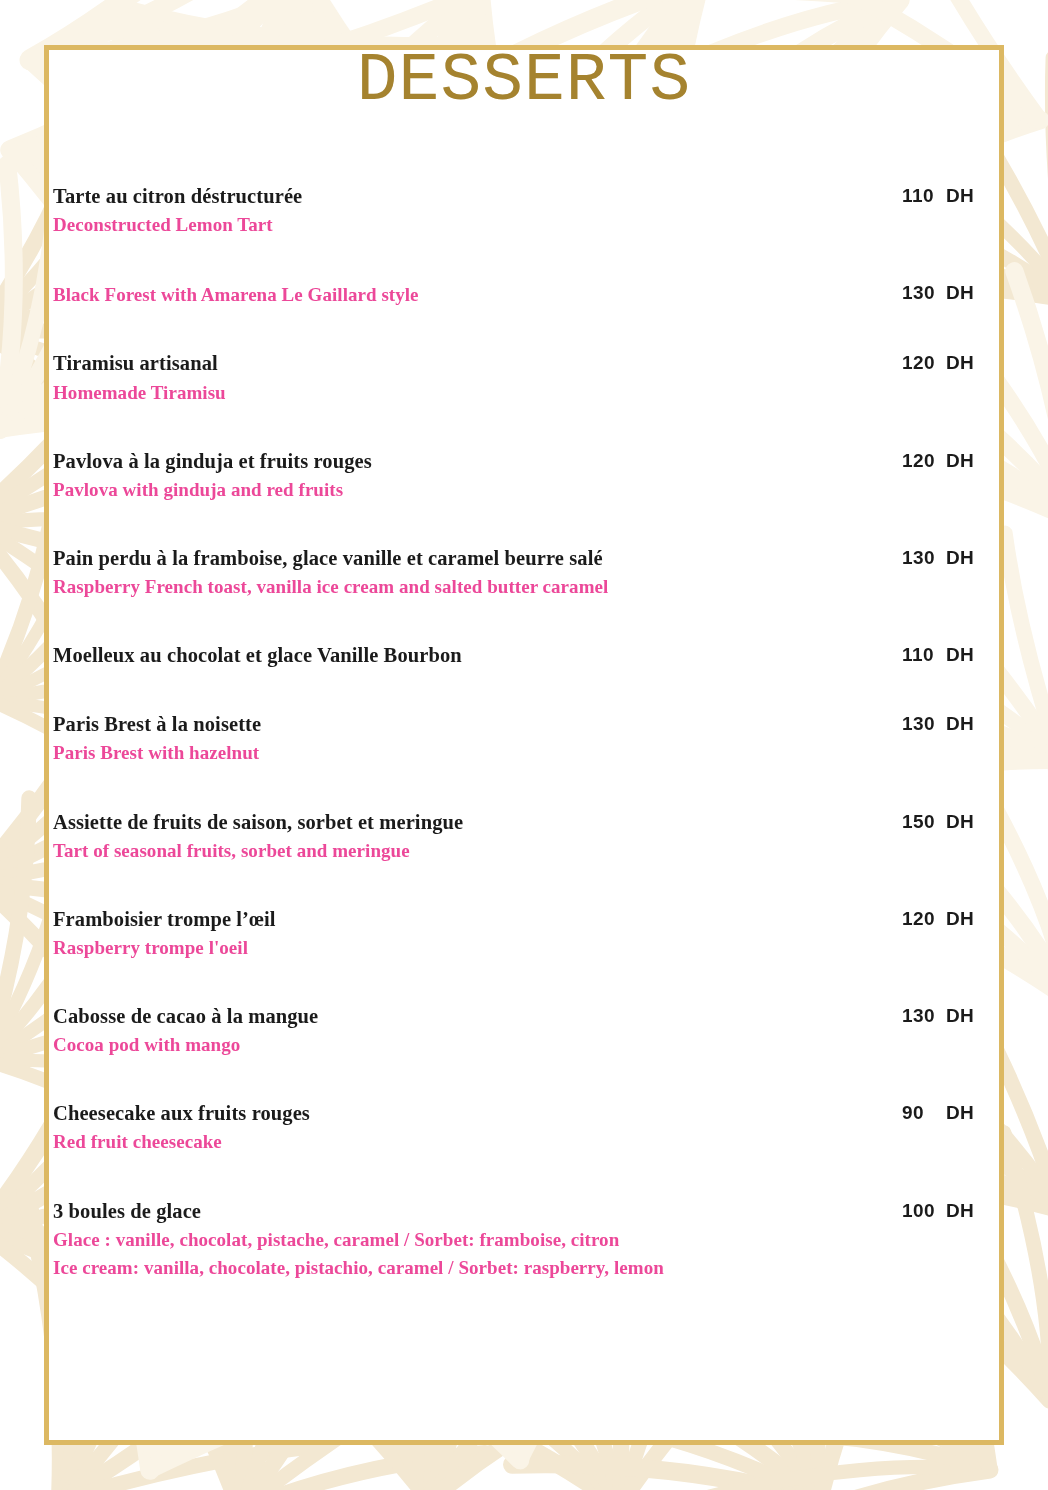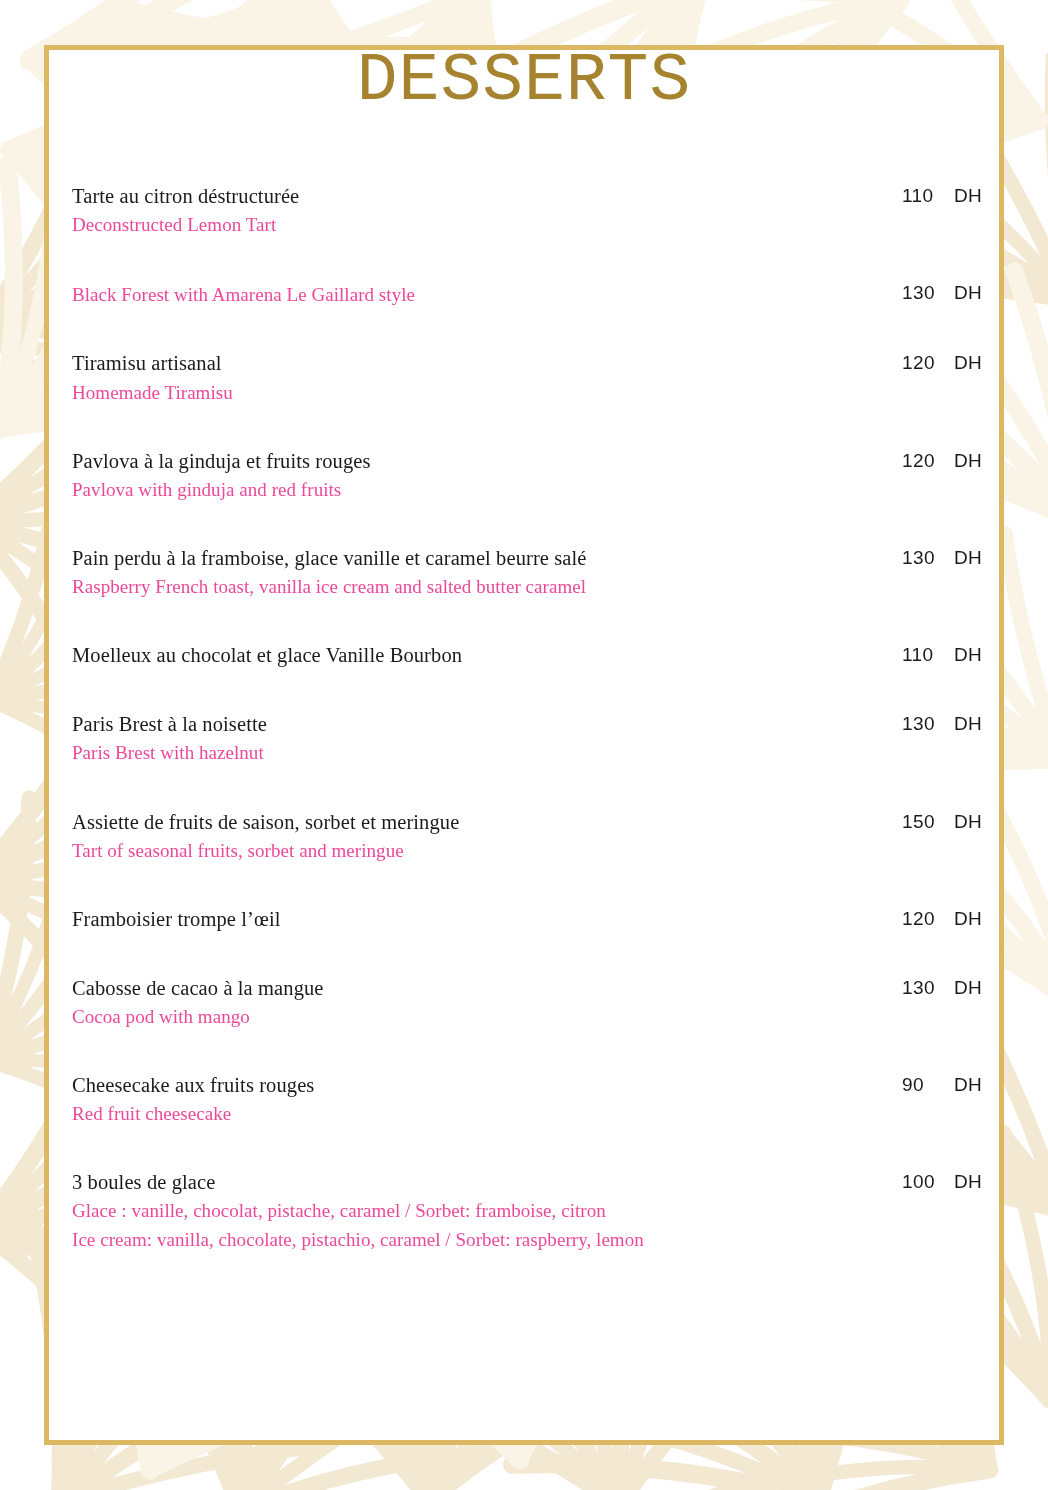--- a/index.html
+++ b/index.html
@@ -53,23 +53,24 @@
     font-weight: 300;
     font-size: 68px;
     letter-spacing: 1px;
     color: #a5832f;
     line-height: 1;
   }
 
   
   #menu {
     position: absolute;
-    left: 72px;
+    left: 53px;
     right: 58px;
     top: 183px;
+    font-weight: bold;
   }
 
   .menu-item {
     display: flex;
     align-items: flex-start;
     justify-content: space-between;
     margin-bottom: 42px;
   }
   .menu-item:last-child { margin-bottom: 0; }
 
@@ -109,21 +110,21 @@
     padding-top: 2px;
   }
   .price-value {
     display: inline-block;
     width: 44px;
     text-align: left;
   }
   .price-currency {
     display: inline-block;
     width: 44px;
-    text-align: center;
+    text-align: left;
   }
 </style>
 </head>
 <body>
 
 <div id="page">
 
   <svg id="leaf-bg" viewBox="0 0 1048 1490" preserveAspectRatio="none" aria-hidden="true">
     <defs>
       <clipPath id="margin-clip">
@@ -266,20 +267,21 @@
           <div class="item-desc">Tart of seasonal fruits, sorbet and meringue</div>
         </div>
         <div class="item-price">
           <span class="price-value">150</span>
           <span class="price-currency">DH</span>
         </div>
       </div>
       <div class="menu-item">
         <div class="item-text">
           <div class="item-name">Framboisier trompe l’œil</div>
+          <div class="item-desc">Raspberry trompe l'oeil</div>
         </div>
         <div class="item-price">
           <span class="price-value">120</span>
           <span class="price-currency">DH</span>
         </div>
       </div>
       <div class="menu-item">
         <div class="item-text">
           <div class="item-name">Cabosse de cacao à la mangue</div>
           <div class="item-desc">Cocoa pod with mango</div>

